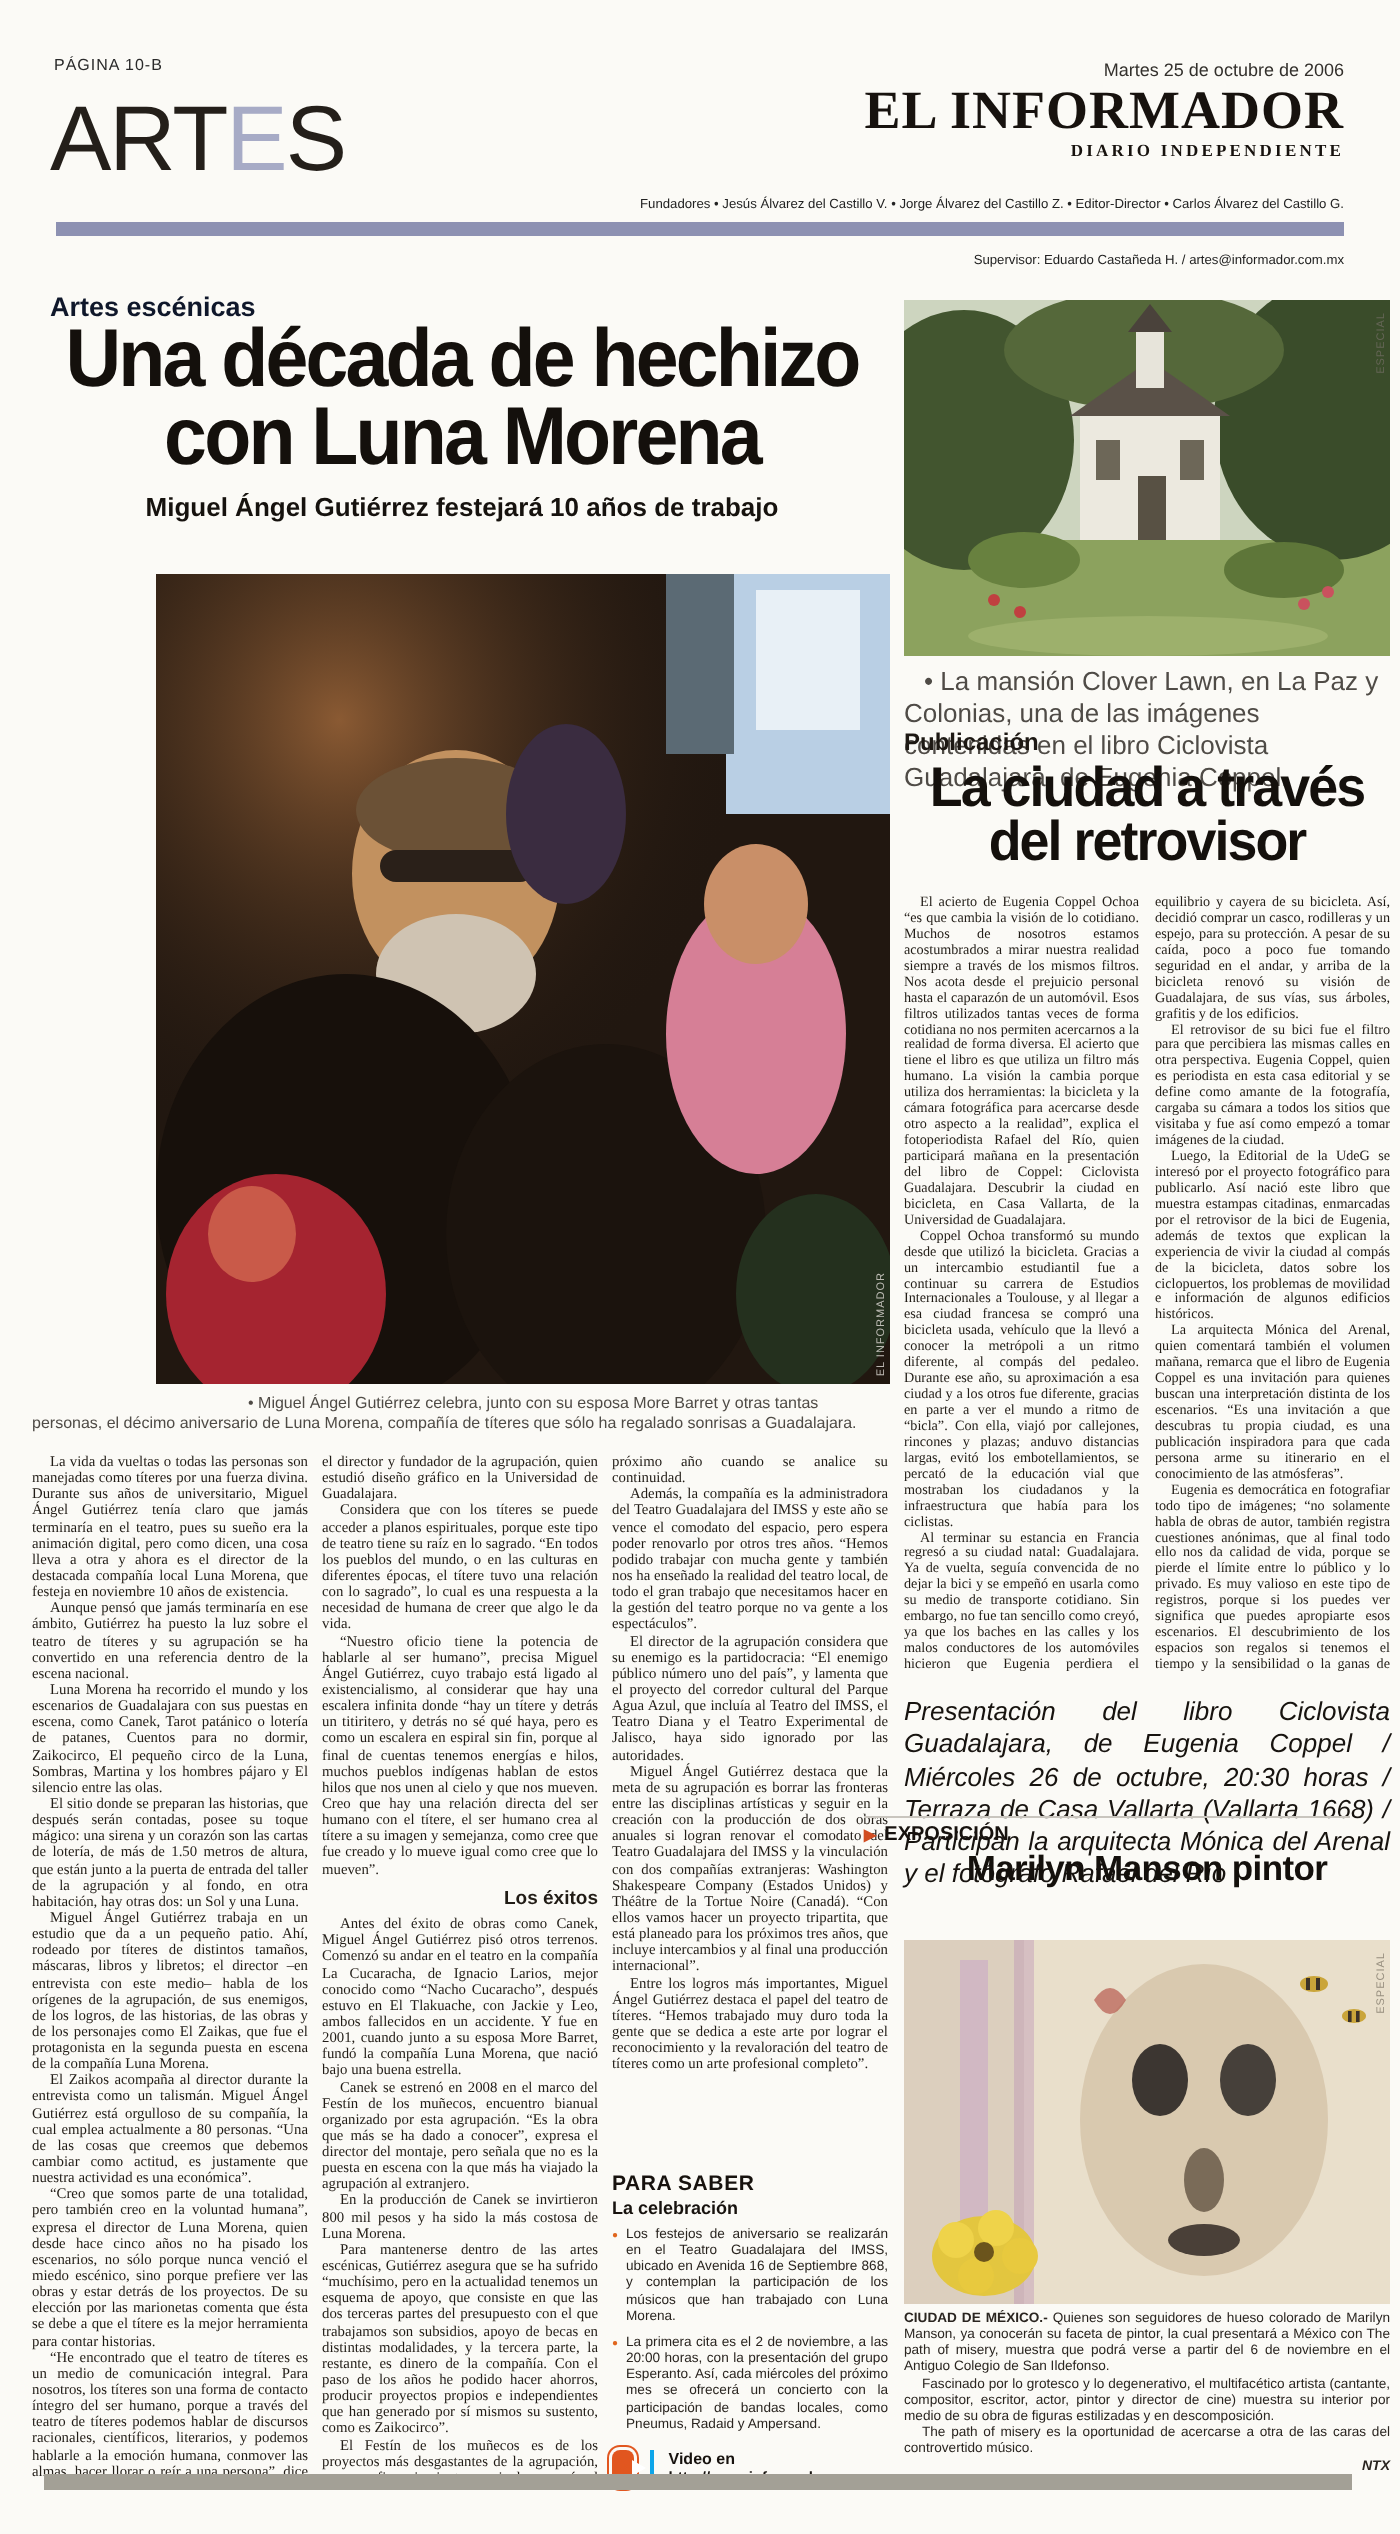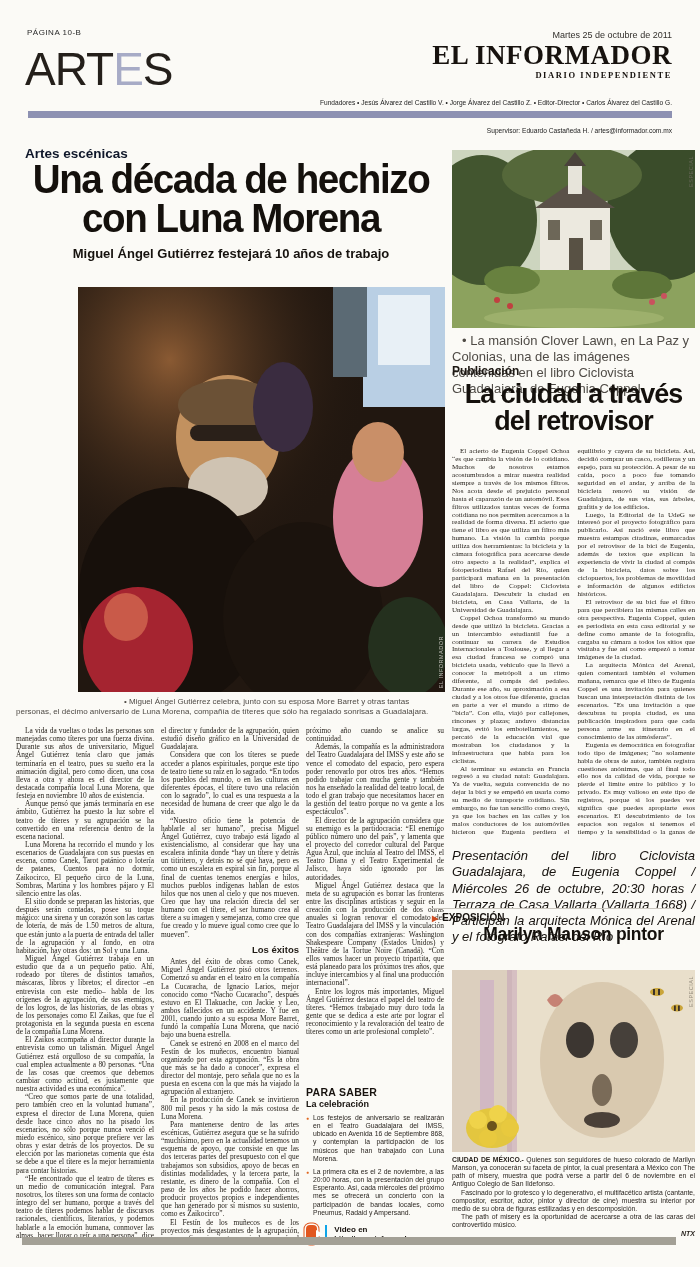--- a/index.html
+++ b/index.html
@@ -83,21 +83,21 @@
   
   .bottom-rule{left:22px;top:1237px;width:654px;height:8px;background:#a3a096;}
 </style>
 </head>
 <body>
 
 <div>
 
   <div class="abs page-label">PÁGINA 10-B</div>
   <div class="abs section-title"><span>ART</span><span class="accent">E</span><span>S</span></div>
-  <div class="abs edition-date">Martes 25 de octubre de 2011</div>
+  <div class="abs edition-date">Martes 25 de octubre de 2006</div>
   <div class="abs masthead">EL INFORMADOR</div>
   <div class="abs masthead-sub">DIARIO INDEPENDIENTE</div>
   <div class="abs founders">Fundadores • Jesús Álvarez del Castillo V. • Jorge Álvarez del Castillo Z. • Editor-Director • Carlos Álvarez del Castillo G.</div>
   <div class="abs header-rule"></div>
   <div class="abs supervisor">Supervisor: Eduardo Castañeda H. / artes@informador.com.mx</div>
 
   <div class="abs lead-kicker">Artes escénicas</div>
   <div class="abs lead-headline">
     <div>Una década de hechizo</div>
     <div>con Luna Morena</div>
@@ -202,22 +202,22 @@
   <div class="abs pub-kicker">Publicación</div>
   <div class="abs pub-headline">
     <div>La ciudad a través</div>
     <div>del retrovisor</div>
   </div>
 
   <div class="abs pub-body">
       <p>El acierto de Eugenia Coppel Ochoa “es que cambia la visión de lo cotidiano. Muchos de nosotros estamos acostumbrados a mirar nuestra realidad siempre a través de los mismos filtros. Nos acota desde el prejuicio personal hasta el caparazón de un automóvil. Esos filtros utilizados tantas veces de forma cotidiana no nos permiten acercarnos a la realidad de forma diversa. El acierto que tiene el libro es que utiliza un filtro más humano. La visión la cambia porque utiliza dos herramientas: la bicicleta y la cámara fotográfica para acercarse desde otro aspecto a la realidad”, explica el fotoperiodista Rafael del Río, quien participará mañana en la presentación del libro de Coppel: Ciclovista Guadalajara. Descubrir la ciudad en bicicleta, en Casa Vallarta, de la Universidad de Guadalajara.</p>
       <p>Coppel Ochoa transformó su mundo desde que utilizó la bicicleta. Gracias a un intercambio estudiantil fue a continuar su carrera de Estudios Internacionales a Toulouse, y al llegar a esa ciudad francesa se compró una bicicleta usada, vehículo que la llevó a conocer la metrópoli a un ritmo diferente, al compás del pedaleo. Durante ese año, su aproximación a esa ciudad y a los otros fue diferente, gracias en parte a ver el mundo a ritmo de “bicla”. Con ella, viajó por callejones, rincones y plazas; anduvo distancias largas, evitó los embotellamientos, se percató de la educación vial que mostraban los ciudadanos y la infraestructura que había para los ciclistas.</p>
       <p>Al terminar su estancia en Francia regresó a su ciudad natal: Guadalajara. Ya de vuelta, seguía convencida de no dejar la bici y se empeñó en usarla como su medio de transporte cotidiano. Sin embargo, no fue tan sencillo como creyó, ya que los baches en las calles y los malos conductores de los automóviles hicieron que Eugenia perdiera el equilibrio y cayera de su bicicleta. Así, decidió comprar un casco, rodilleras y un espejo, para su protección. A pesar de su caída, poco a poco fue tomando seguridad en el andar, y arriba de la bicicleta renovó su visión de Guadalajara, de sus vías, sus árboles, grafitis y de los edificios.</p>
+      <p>El retrovisor de su bici fue el filtro para que percibiera las mismas calles en otra perspectiva. Eugenia Coppel, quien es periodista en esta casa editorial y se define como amante de la fotografía, cargaba su cámara a todos los sitios que visitaba y fue así como empezó a tomar imágenes de la ciudad.</p>
       <p>Luego, la Editorial de la UdeG se interesó por el proyecto fotográfico para publicarlo. Así nació este libro que muestra estampas citadinas, enmarcadas por el retrovisor de la bici de Eugenia, además de textos que explican la experiencia de vivir la ciudad al compás de la bicicleta, datos sobre los ciclopuertos, los problemas de movilidad e información de algunos edificios históricos.</p>
-      <p>El retrovisor de su bici fue el filtro para que percibiera las mismas calles en otra perspectiva. Eugenia Coppel, quien es periodista en esta casa editorial y se define como amante de la fotografía, cargaba su cámara a todos los sitios que visitaba y fue así como empezó a tomar imágenes de la ciudad.</p>
       <p>La arquitecta Mónica del Arenal, quien comentará también el volumen mañana, remarca que el libro de Eugenia Coppel es una invitación para quienes buscan una interpretación distinta de los escenarios. “Es una invitación a que descubras tu propia ciudad, es una publicación inspiradora para que cada persona arme su itinerario en el conocimiento de las atmósferas”.</p>
       <p>Eugenia es democrática en fotografiar todo tipo de imágenes; “no solamente habla de obras de autor, también registra cuestiones anónimas, que al final todo ello nos da calidad de vida, porque se pierde el límite entre lo público y lo privado. Es muy valioso en este tipo de registros, porque si los puedes ver significa que puedes apropiarte esos escenarios. El descubrimiento de los espacios son regalos si tenemos el tiempo y la sensibilidad o la ganas de encontrarlos”, asegura del Arenal, experta en restauración de bienes inmuebles.</p>
     </div>
 
   <div class="abs event-info">Presentación del libro Ciclovista Guadalajara, de Eugenia Coppel / Miércoles 26 de octubre, 20:30 horas / Terraza de Casa Vallarta (Vallarta 1668) / Participan la arquitecta Mónica del Arenal y el fotógrafo Rafael del Río</div>
 
   <div class="abs expo-row">
     <span class="arrow">▶</span><span>EXPOSICIÓN</span>
   </div>
   <div class="abs expo-headline">

